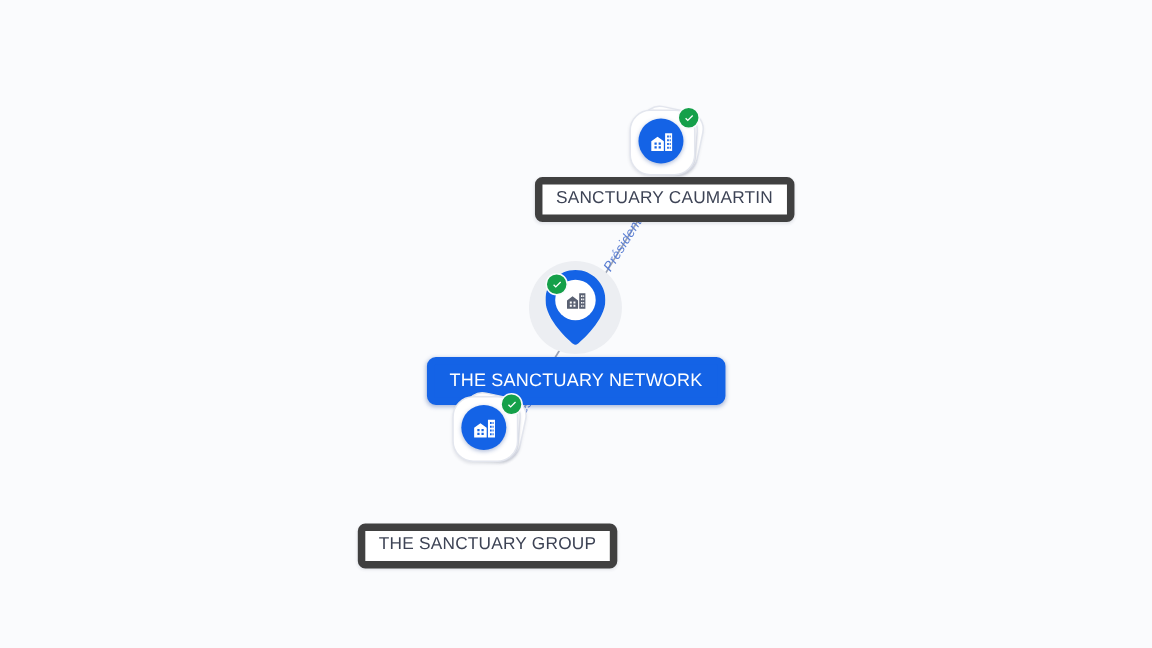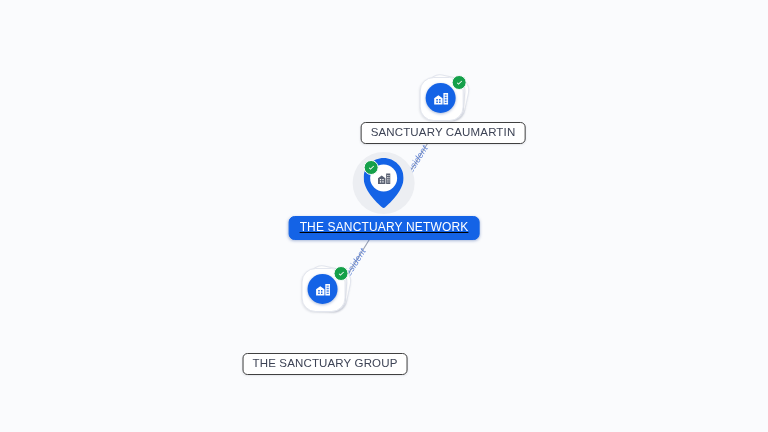--- a/index.html
+++ b/index.html
@@ -77,21 +77,21 @@
 
   
   .chip{
     margin-top:2px;
     white-space:nowrap;
     font-size:11.5px;
     letter-spacing:.15px;
     padding:3px 9px 4px 9px;
     border-radius:5px;
     background:#ffffff;
-    border:1px solid #404040;
+    border:5px solid #404040;
     color:#3d4355;
     box-shadow:0 1px 2px rgba(40,50,80,.10);
     line-height:13px;
   }
   .chip.selected{
     background:#1463e6;
     border-color:#1463e6;
     color:#ffffff;
     border-radius:6px;
     padding:4px 10px 5px 10px;
@@ -137,21 +137,21 @@
             </svg>
           </div>
           <div class="badge company" style="background: rgb(21, 160, 74);">
             <svg viewBox="0 0 24 24" width="10" height="10">
               <path d="M9.3 16.4 5.1 12.2l1.5-1.5 2.7 2.7 7.1-7.1 1.5 1.5z" fill="#ffffff"></path>
             </svg>
           </div>
         </div>
         <div class="chip">SANCTUARY CAUMARTIN</div>
       </div>
-      <div class="node" style="left: 384px; top: 196px; text-decoration: underline;">
+      <div class="node" style="left: 384px; top: 222px;">
         <div class="pinwrap">
           <div class="halo" style="background: rgb(236, 238, 242);"></div>
           <div class="pin">
             <svg viewBox="0 0 40 50" width="40" height="50">
               <path d="M20 0C9 0 0 9 0 20c0 13.5 16.5 27.6 18.4 29.2a2.4 2.4 0 0 0 3.2 0C23.5 47.6 40 33.5 40 20 40 9 31 0 20 0z" fill="#1463e6"></path>
               <circle cx="20" cy="20" r="13.5" fill="#ffffff"></circle>
             </svg>
             <div style="position: absolute; left: 12.5px; top: 12.5px;">
               <svg viewBox="0 0 24 24" width="15" height="15">
                 <path d="M2.2 20.6V11.6L8.1 7.3l5.9 4.3v9zM5.2 18.4h2.1v-2.1H5.2zM9.1 18.4h2.1v-2.1H9.1zM5.2 14.8h2.1v-2.1H5.2zM9.1 14.8h2.1v-2.1H9.1zM15.2 20.6V4.1h6.6v16.5zM17.1 8.0h1.6V6.2h-1.6zM19.5 8.0h1.0V6.2h-1.0zM17.1 11.5h1.6V9.7h-1.6zM19.5 11.5h1.0V9.7h-1.0zM17.1 15.0h1.6v-1.8h-1.6zM19.5 15.0h1.0v-1.8h-1.0zM17.1 18.5h1.6v-1.8h-1.6zM19.5 18.5h1.0v-1.8h-1.0z" fill="#5a6172" fill-rule="evenodd"></path>

